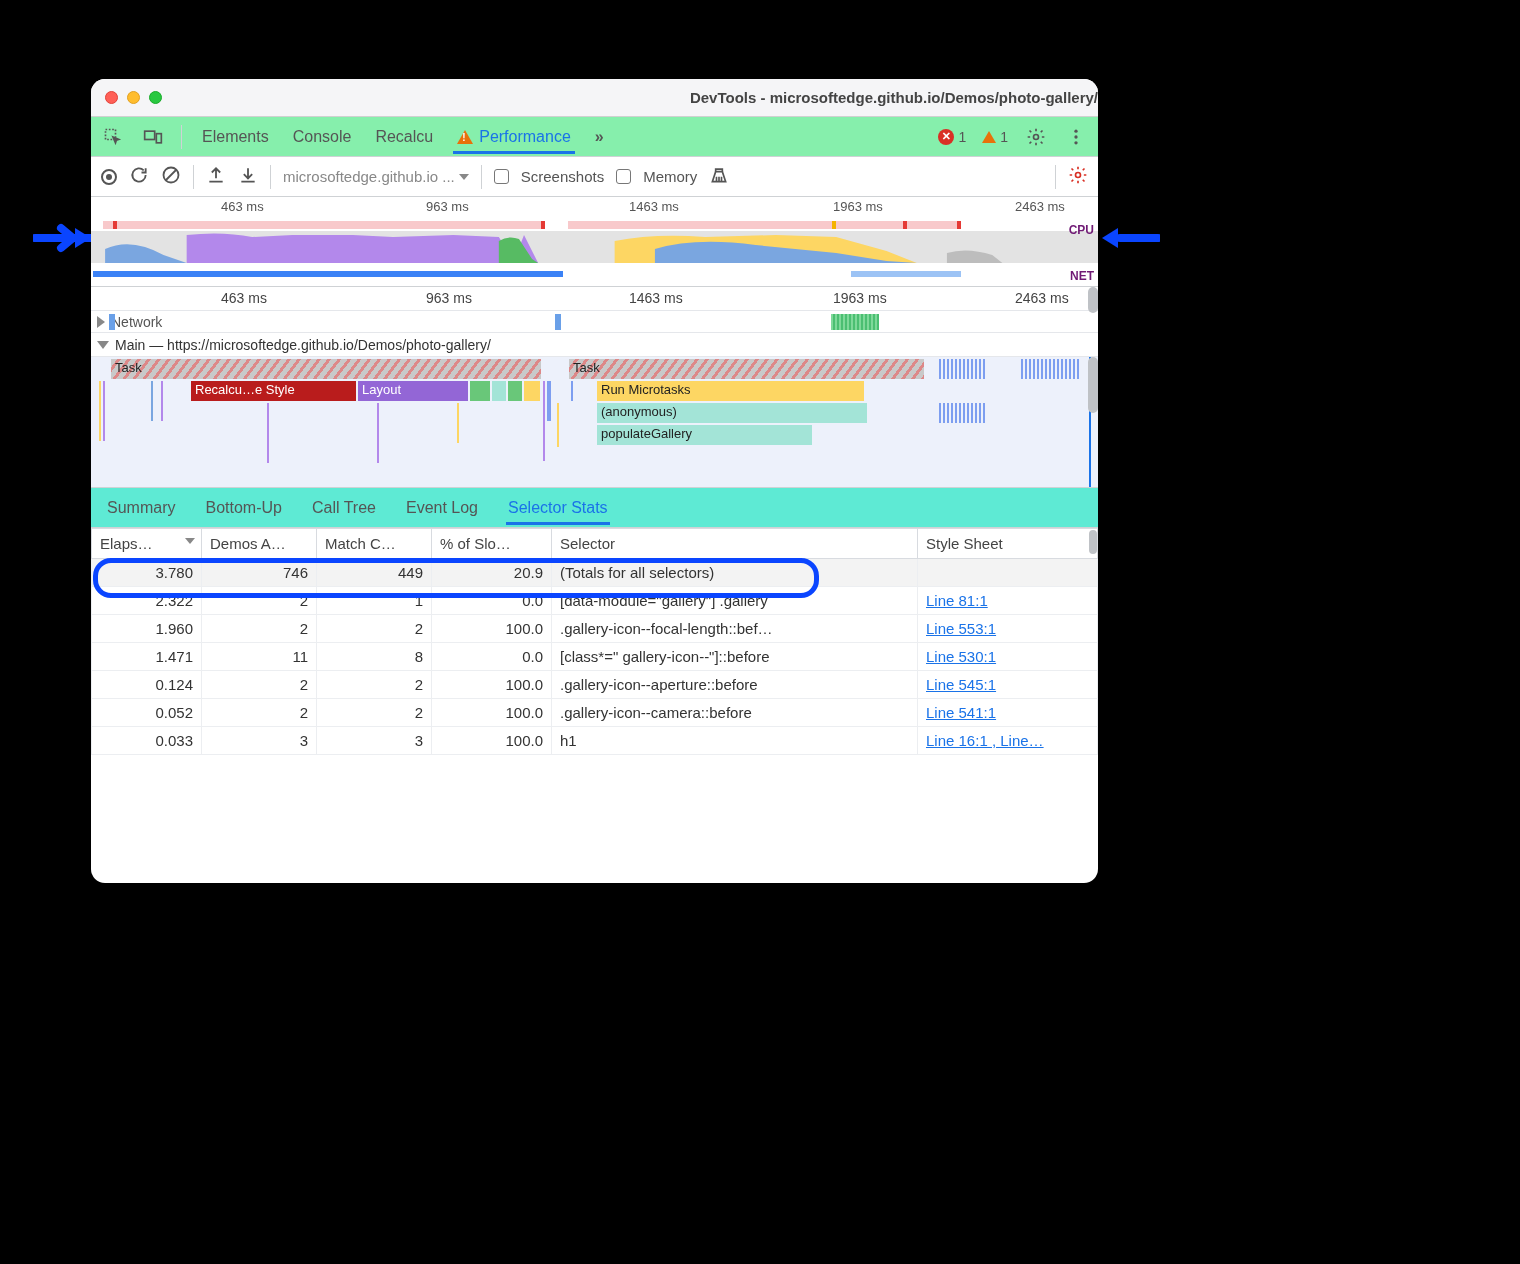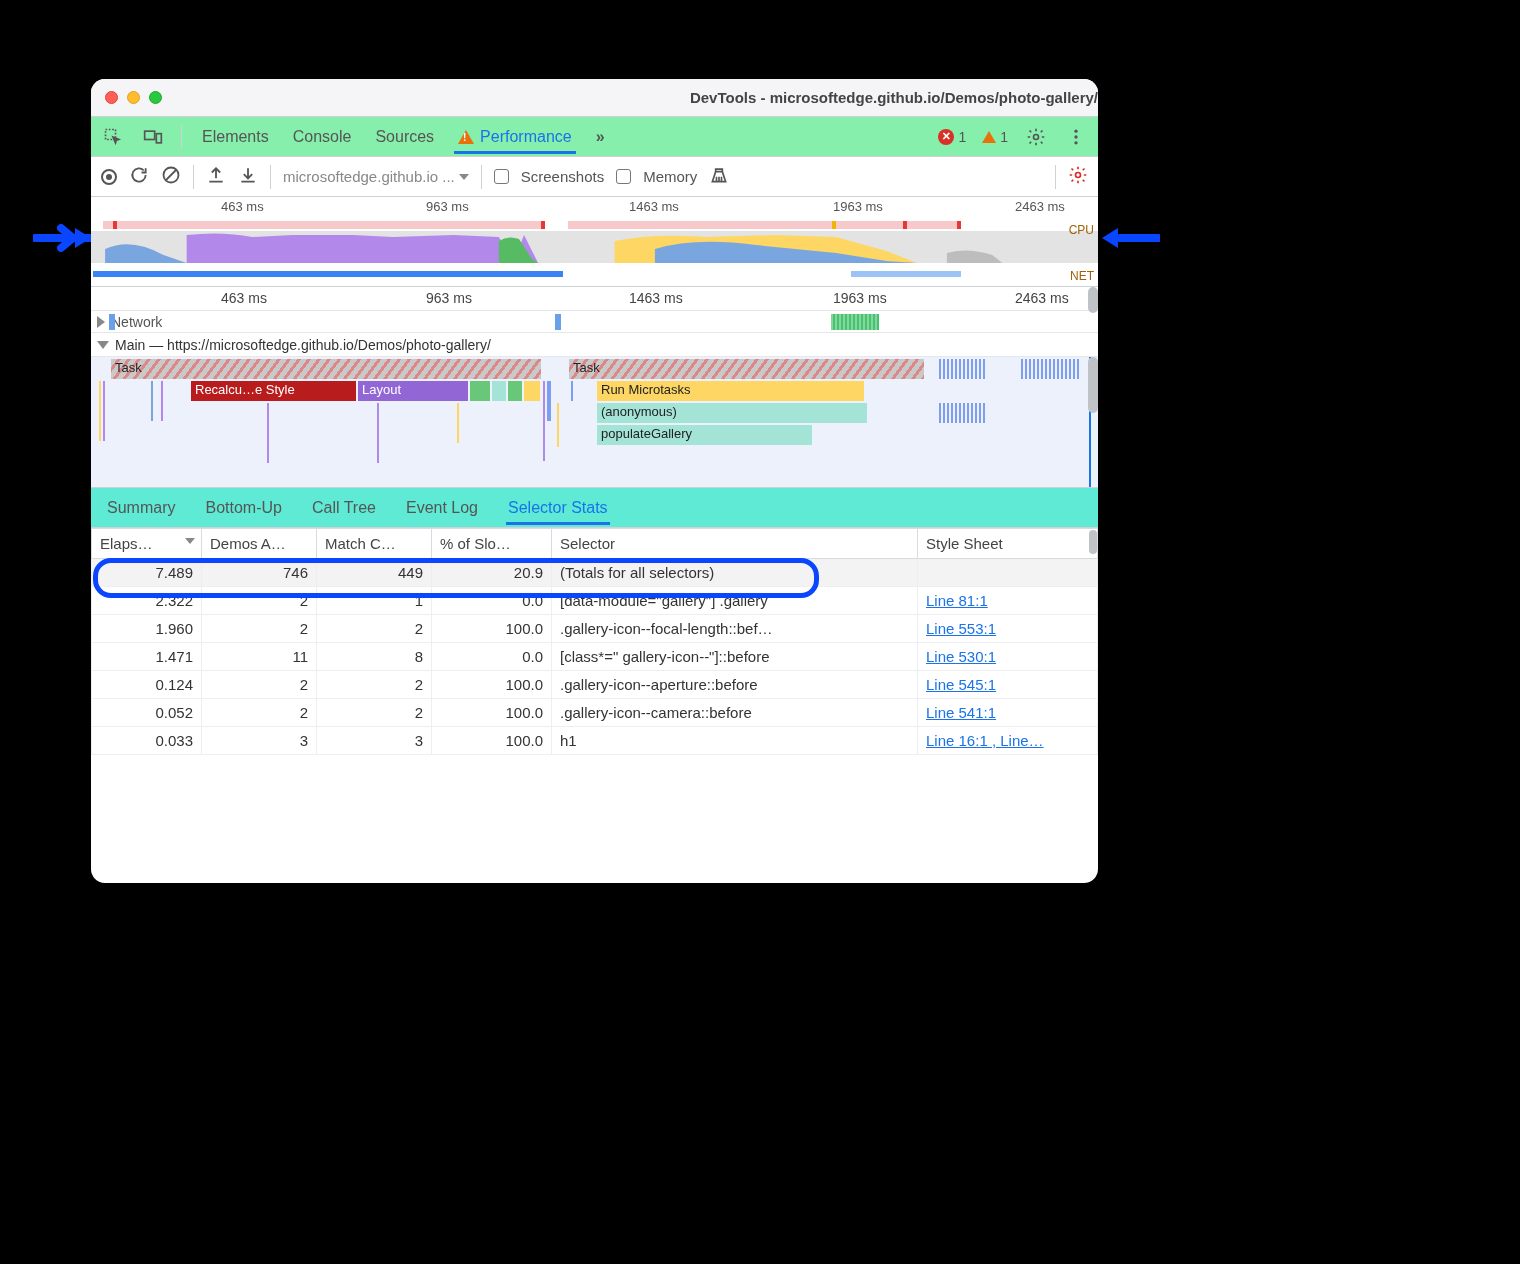--- a/index.html
+++ b/index.html
@@ -104,21 +104,21 @@
     position: relative;
     background:#fff;
   }
   .tick-row{height:20px;position:relative;font-size:13px;color:#555;}
   .tick{position:absolute;top:2px;}
   .ov-body{position:absolute;top:20px;left:0;right:0;height:50px;}
   .mem-row{position:absolute;top:4px;left:0;right:0;height:8px;}
   .mem-pink{position:absolute;top:0;height:8px;background:#f8c9cb;}
   .mem-seg{position:absolute;top:0;height:8px;}
   .cpu-row{position:absolute;top:14px;left:0;right:0;height:32px;background:#e3e3e3;}
-  .cpu-lbl, .net-lbl{position:absolute;right:4px;font-size:12px;font-weight:400;color:#a16207;}
+  .cpu-lbl, .net-lbl{position:absolute;right:4px;font-size:12px;font-weight:700;color:#701a75;}
   .cpu-lbl{top:26px;}
   .net-row{position:absolute;top:74px;left:0;right:0;height:10px;}
   .net-bar{position:absolute;top:0;height:6px;background:#3b82f6;}
   .net-lbl{top:72px;}
   
   .flamewrap{position:relative;border-bottom:1px solid #cfd2d5;}
   .tick-row2{height:24px;border-bottom:1px solid #e5e7eb;position:relative;font-size:14px;color:#444;}
   .tick2{position:absolute;top:3px;}
   .net-track{height:22px;border-bottom:1px solid #e5e7eb;display:flex;align-items:center;gap:6px;padding-left:6px;font-size:14px;color:#555;position:relative;}
   .tri-r{width:0;height:0;border-top:6px solid transparent;border-bottom:6px solid transparent;border-left:8px solid #888;}
@@ -178,21 +178,21 @@
     </div>
     <div class="ico">
       <svg class="svgico" viewBox="0 0 24 24" fill="none" stroke="currentColor" stroke-width="2">
           <rect x="2" y="5" width="12" height="10"></rect>
           <rect x="16" y="8" width="6" height="11"></rect>
         </svg>
     </div>
     <div class="divider-vert"></div>
     <div class="panel-tab">Elements</div>
     <div class="panel-tab">Console</div>
-    <div class="panel-tab">Sources</div>
+    <div class="panel-tab">Recalcu</div>
     <div class="panel-tab active warn">
       <span class="warn-tri"></span>
       <span>Performance</span>
     </div>
     <div class="panel-tab" style="font-weight:700">»</div>
     <div class="push"></div>
     <div class="err-badge">
       <span class="err-circ">✕</span>
       <span>1</span>
     </div>
@@ -386,21 +386,21 @@
           <th><span>Elaps…</span><span class="sort-ind"></span></th>
           <th>Demos A…</th>
           <th>Match C…</th>
           <th>% of Slo…</th>
           <th>Selector</th>
           <th>Style Sheet</th>
         </tr>
       </thead>
       <tbody id="tbody">
           <tr class="row-hi">
-            <td class="num">7.489</td>
+            <td class="num">3.780</td>
             <td class="num">746</td>
             <td class="num">449</td>
             <td class="num">20.9</td>
             <td>(Totals for all selectors)</td>
             <td></td>
           </tr>
           <tr>
             <td class="num">2.322</td>
             <td class="num">2</td>
             <td class="num">1</td>

